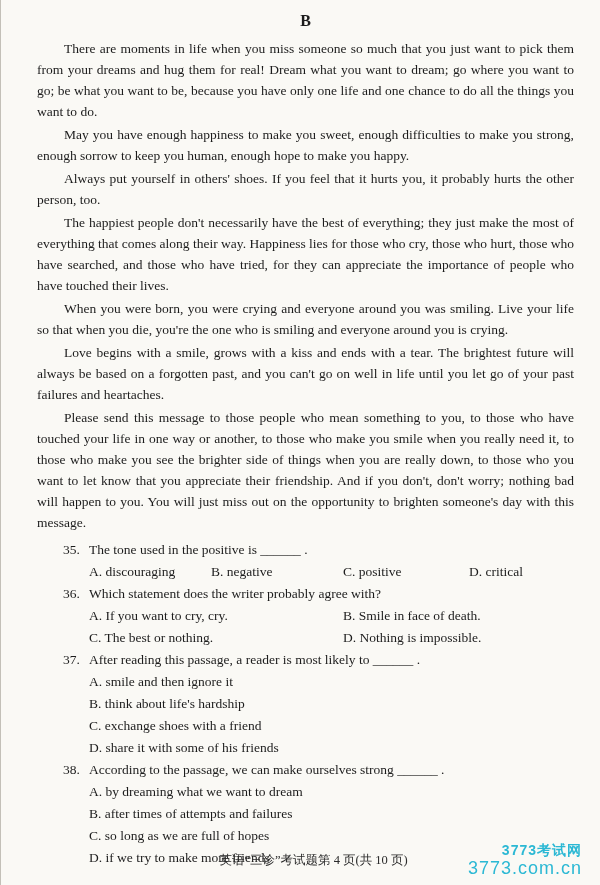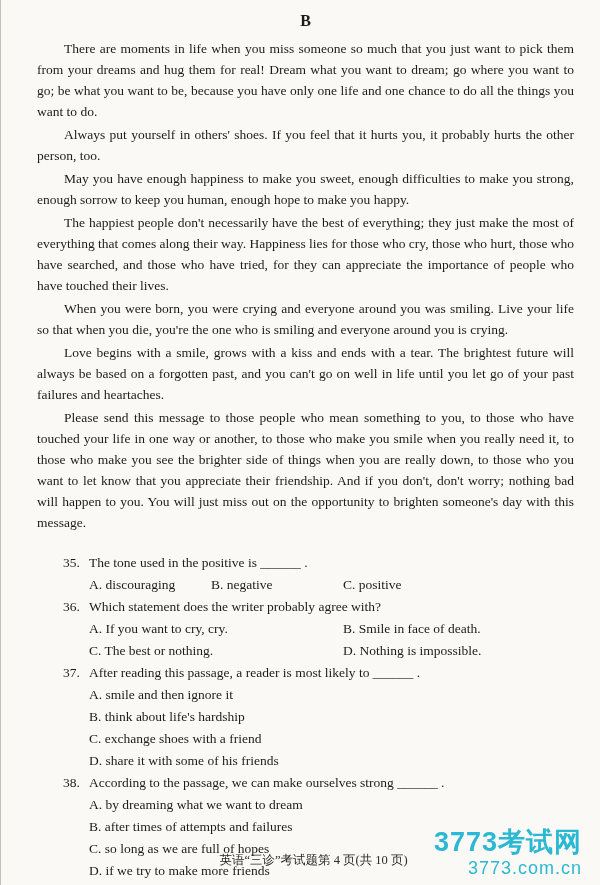--- a/index.html
+++ b/index.html
@@ -24,21 +24,21 @@
     margin: 0 0 8px 0;
   }
   .passage .para {
     margin: 0 0 2px 0;
     text-indent: 2em;
     text-align: justify;
     font-size: 13.5px;
     line-height: 21px;
   }
   .questions {
-    margin-top: 19px;
+    margin-top: 6px;
     font-size: 13.5px;
     line-height: 22px;
   }
   .question { margin-left: 26px; }
   .qline { display: flex; }
   .qnum { flex: 0 0 26px; }
   .qstem { flex: 1; }
   .opts { margin-left: 26px; }
   .opts-row4 {
     display: grid;
@@ -61,59 +61,60 @@
   .watermark {
     position: absolute;
     right: 18px;
     bottom: 6px;
     text-align: right;
     color: #2bb8d4;
     font-family: "Liberation Sans", "DejaVu Sans", sans-serif;
     line-height: 1.15;
   }
   .watermark .wm-name {
-    font-size: 27px;
+    font-size: 14px;
     font-weight: bold;
     letter-spacing: 1px;
     margin-left: 10px;
   }
   .watermark .wm-url {
     font-size: 18px;
     font-weight: normal;
     letter-spacing: 1px;
   }
 </style>
 </head>
 <body>
 
 <div class="page">
 
   <div class="section-title">B</div>
 
   <div class="passage">
     <p class="para">There are moments in life when you miss someone so much that you just want to pick them from your dreams and hug them for real! Dream what you want to dream; go where you want to go; be what you want to be, because you have only one life and one chance to do all the things you want to do.</p>
+    <p class="para">May you have enough happiness to make you sweet, enough difficulties to make you strong, enough sorrow to keep you human, enough hope to make you happy.</p>
     <p class="para">Always put yourself in others' shoes. If you feel that it hurts you, it probably hurts the other person, too.</p>
-    <p class="para">May you have enough happiness to make you sweet, enough difficulties to make you strong, enough sorrow to keep you human, enough hope to make you happy.</p>
     <p class="para">The happiest people don't necessarily have the best of everything; they just make the most of everything that comes along their way. Happiness lies for those who cry, those who hurt, those who have searched, and those who have tried, for they can appreciate the importance of people who have touched their lives.</p>
     <p class="para">When you were born, you were crying and everyone around you was smiling. Live your life so that when you die, you're the one who is smiling and everyone around you is crying.</p>
     <p class="para">Love begins with a smile, grows with a kiss and ends with a tear. The brightest future will always be based on a forgotten past, and you can't go on well in life until you let go of your past failures and heartaches.</p>
     <p class="para">Please send this message to those people who mean something to you, to those who have touched your life in one way or another, to those who make you smile when you really need it, to those who make you see the brighter side of things when you are really down, to those who you want to let know that you appreciate their friendship. And if you don't, don't worry; nothing bad will happen to you. You will just miss out on the opportunity to brighten someone's day with this message.</p>
   </div>
 
   <div class="questions">
 
     <div class="question">
       <div class="qline">
         <span class="qnum">35.</span>
         <span class="qstem">The tone used in the positive is ______ .</span>
       </div>
       <div class="opts opts-row4">
         <span class="opt">A. discouraging</span>
         <span class="opt">B. negative</span>
         <span class="opt">C. positive</span>
+        <span class="opt">D. critical</span>
       </div>
     </div>
 
     <div class="question">
       <div class="qline">
         <span class="qnum">36.</span>
         <span class="qstem">Which statement does the writer probably agree with?</span>
       </div>
       <div class="opts opts-grid2">
         <span class="opt">A. If you want to cry, cry.</span>

